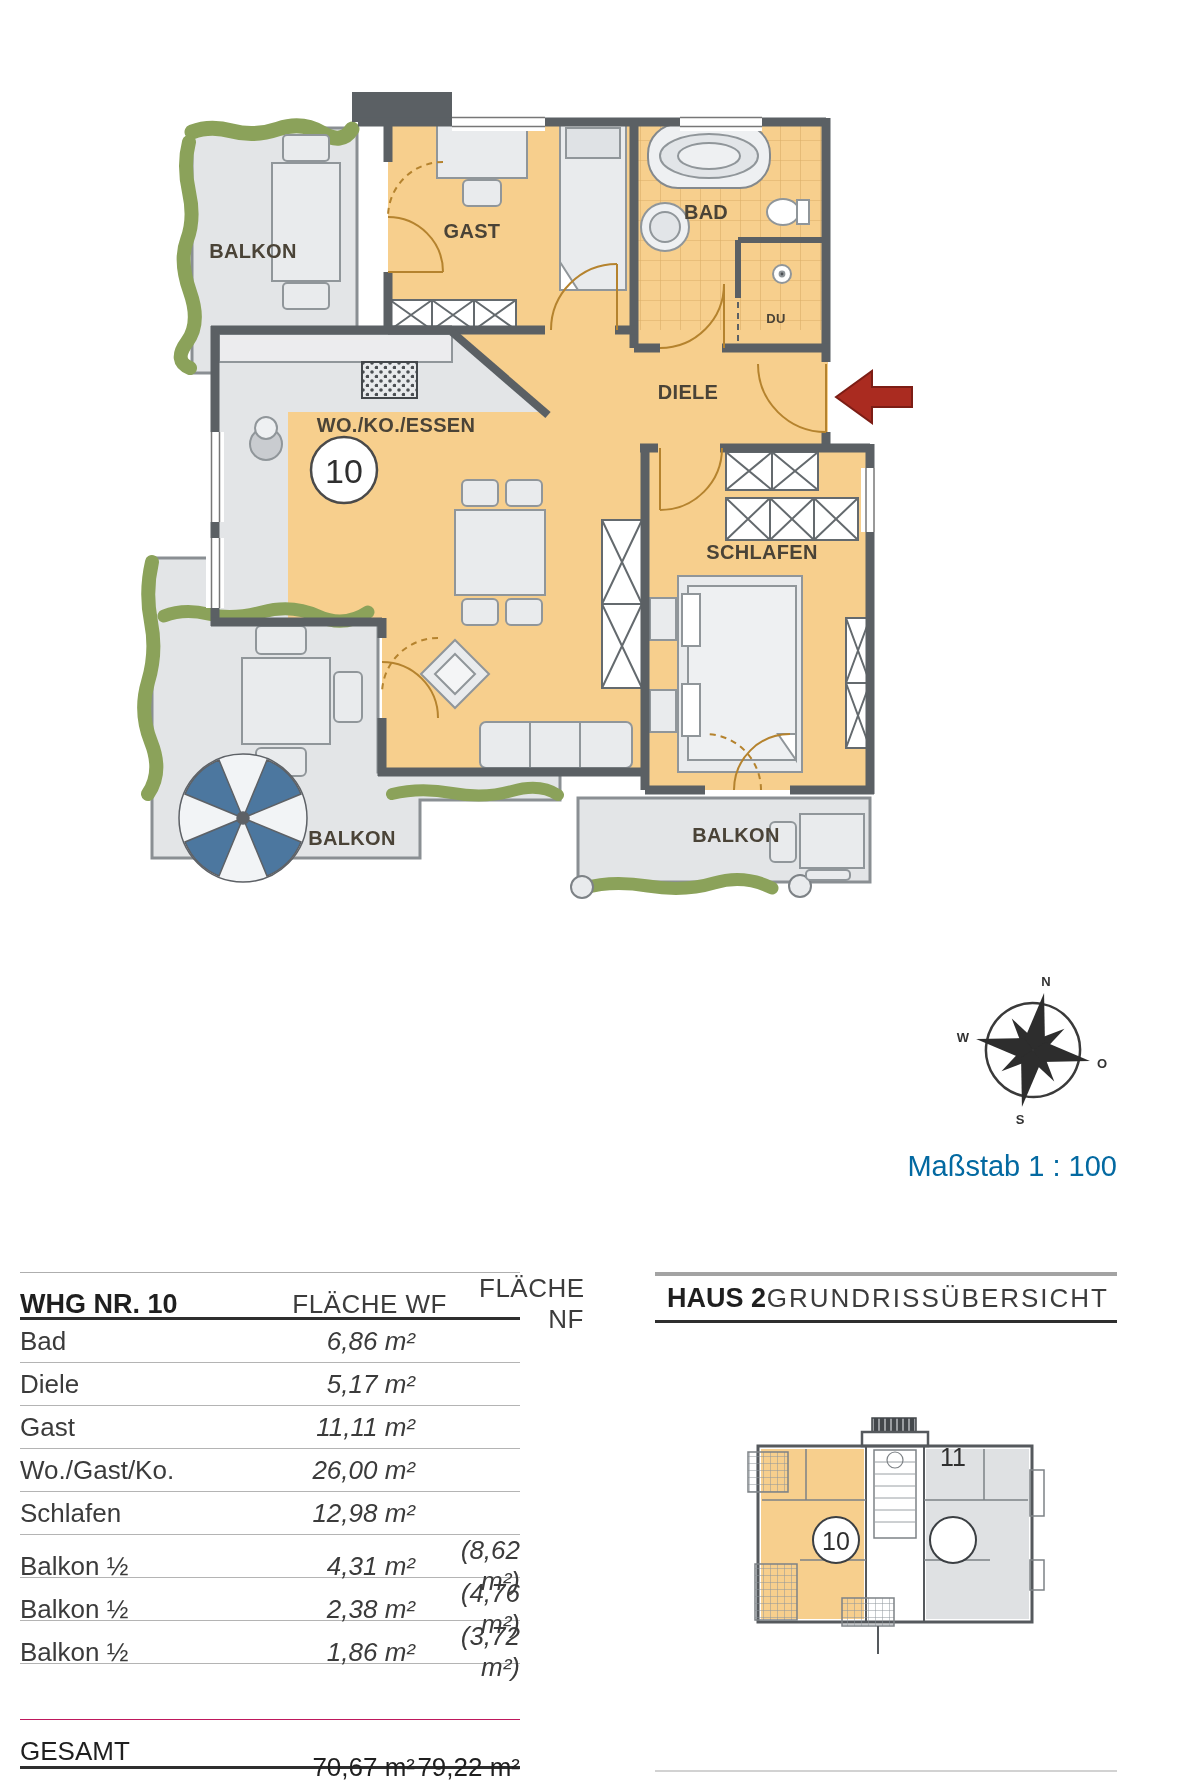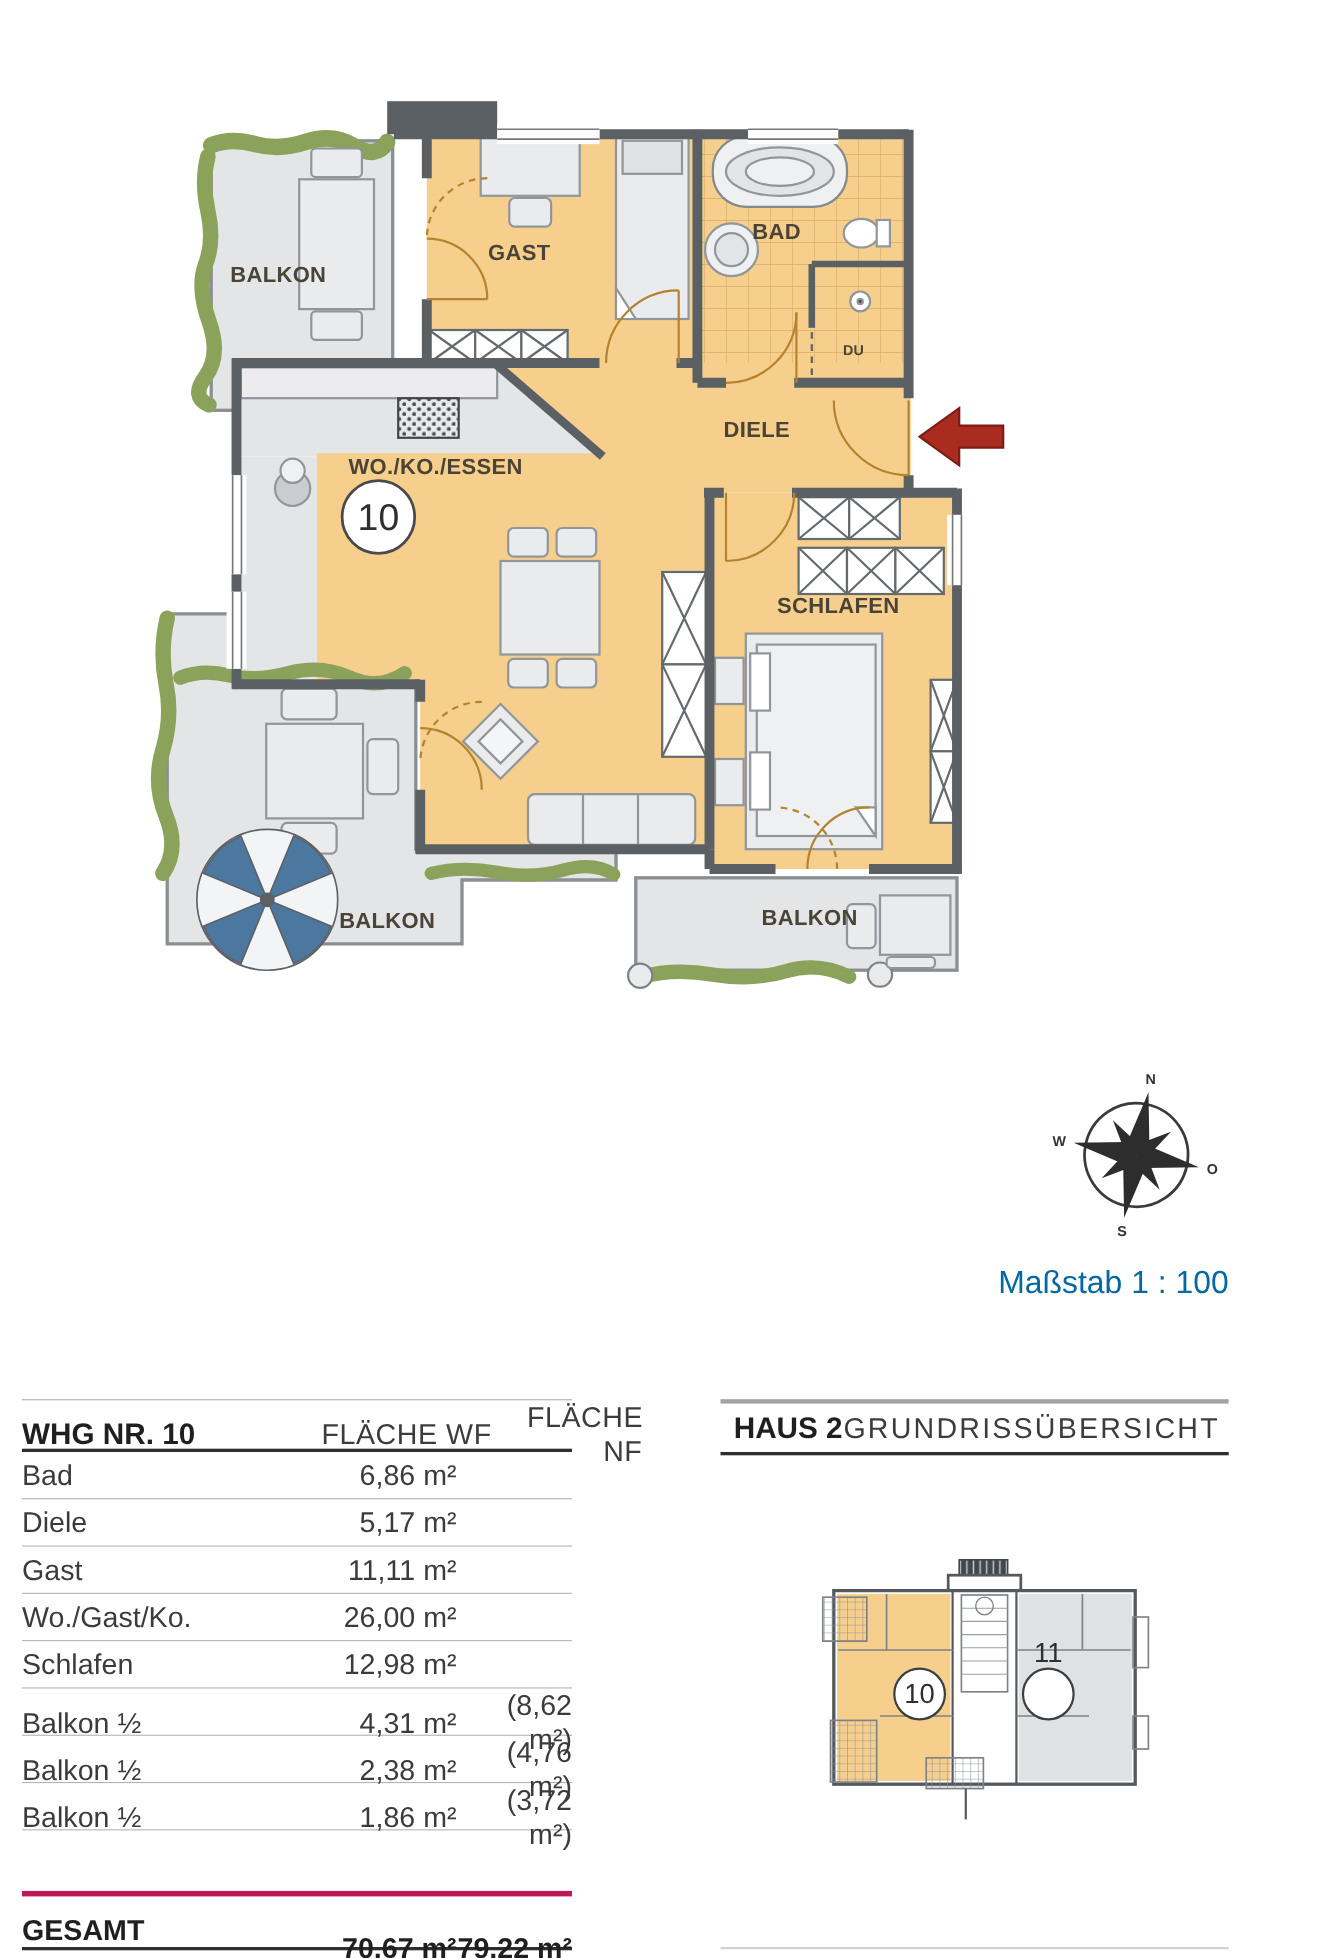--- a/index.html
+++ b/index.html
@@ -14,24 +14,24 @@
   .compass-letter{position:absolute;transform:translate(-50%,-50%);font-size:13px;font-weight:700;color:#333;}
   .scale{position:absolute;top:1150px;right:83px;font-size:29px;color:#0369a1;}
   
   .area-table{position:absolute;left:20px;top:1272px;width:500px;font-size:26px;color:#3b3b3b;}
   .tbl-head{display:grid;grid-template-columns:190px 205px 105px;align-items:center;height:44px;
             border-top:1px solid #aeaeae;border-bottom:3px solid #2e2e2e;gap:32px;}
   .tbl-head .t1{font-weight:800;color:#1f1f1f;font-size:27px;}
   .tbl-head .t2,.tbl-head .t3{text-align:right;color:#3c3c3c;letter-spacing:.5px;}
   .trow{display:grid;grid-template-columns:190px 205px 105px;align-items:center;height:42px;
         border-bottom:1px solid #b4b4b4;}
-  .trow .c2,.trow .c3{text-align:right;}
+  .trow .c2,.trow .c3{text-align:right;font-style:italic;}
   .tbl-gap{height:55px;}
   .total-row{display:grid;grid-template-columns:190px 205px 105px;align-items:center;height:46px;
-             border-top:5px solid #be185d;border-bottom:3px solid #2e2e2e;font-weight:700;color:#1f1f1f;}
+             border-top:1px solid #be185d;border-bottom:3px solid #2e2e2e;font-weight:400;color:#1f1f1f;}
   .total-row .c2,.total-row .c3{text-align:right;margin-top:32px;}
   
   .ov-head{position:absolute;left:655px;top:1272px;width:462px;height:44px;display:flex;
            justify-content:space-between;align-items:center;
            border-top:4px solid #a3a3a3;border-bottom:3px solid #2e2e2e;}
   .ov-head .ov-title{font-weight:800;color:#1f1f1f;font-size:27px;padding-left:12px;}
   .ov-head .ov-sub{color:#3c3c3c;font-size:26px;letter-spacing:2px;padding-right:8px;}
 </style>
 </head>
 <body>
@@ -386,15 +386,15 @@
     <div class="c3">79,22 m²</div>
   </div>
 </div>
 
 <div class="ov-head">
   <div class="ov-title">HAUS 2</div>
   <div class="ov-sub">GRUNDRISSÜBERSICHT</div>
 </div>
 
 <div class="mini-badge" style="left:836px;top:1541px;">10</div>
-<div class="mini-badge" style="left:953px;top:1503px;">11</div>
+<div class="mini-badge" style="left:953px;top:1457px;">11</div>
 
 </div>
 
 </body></html>

